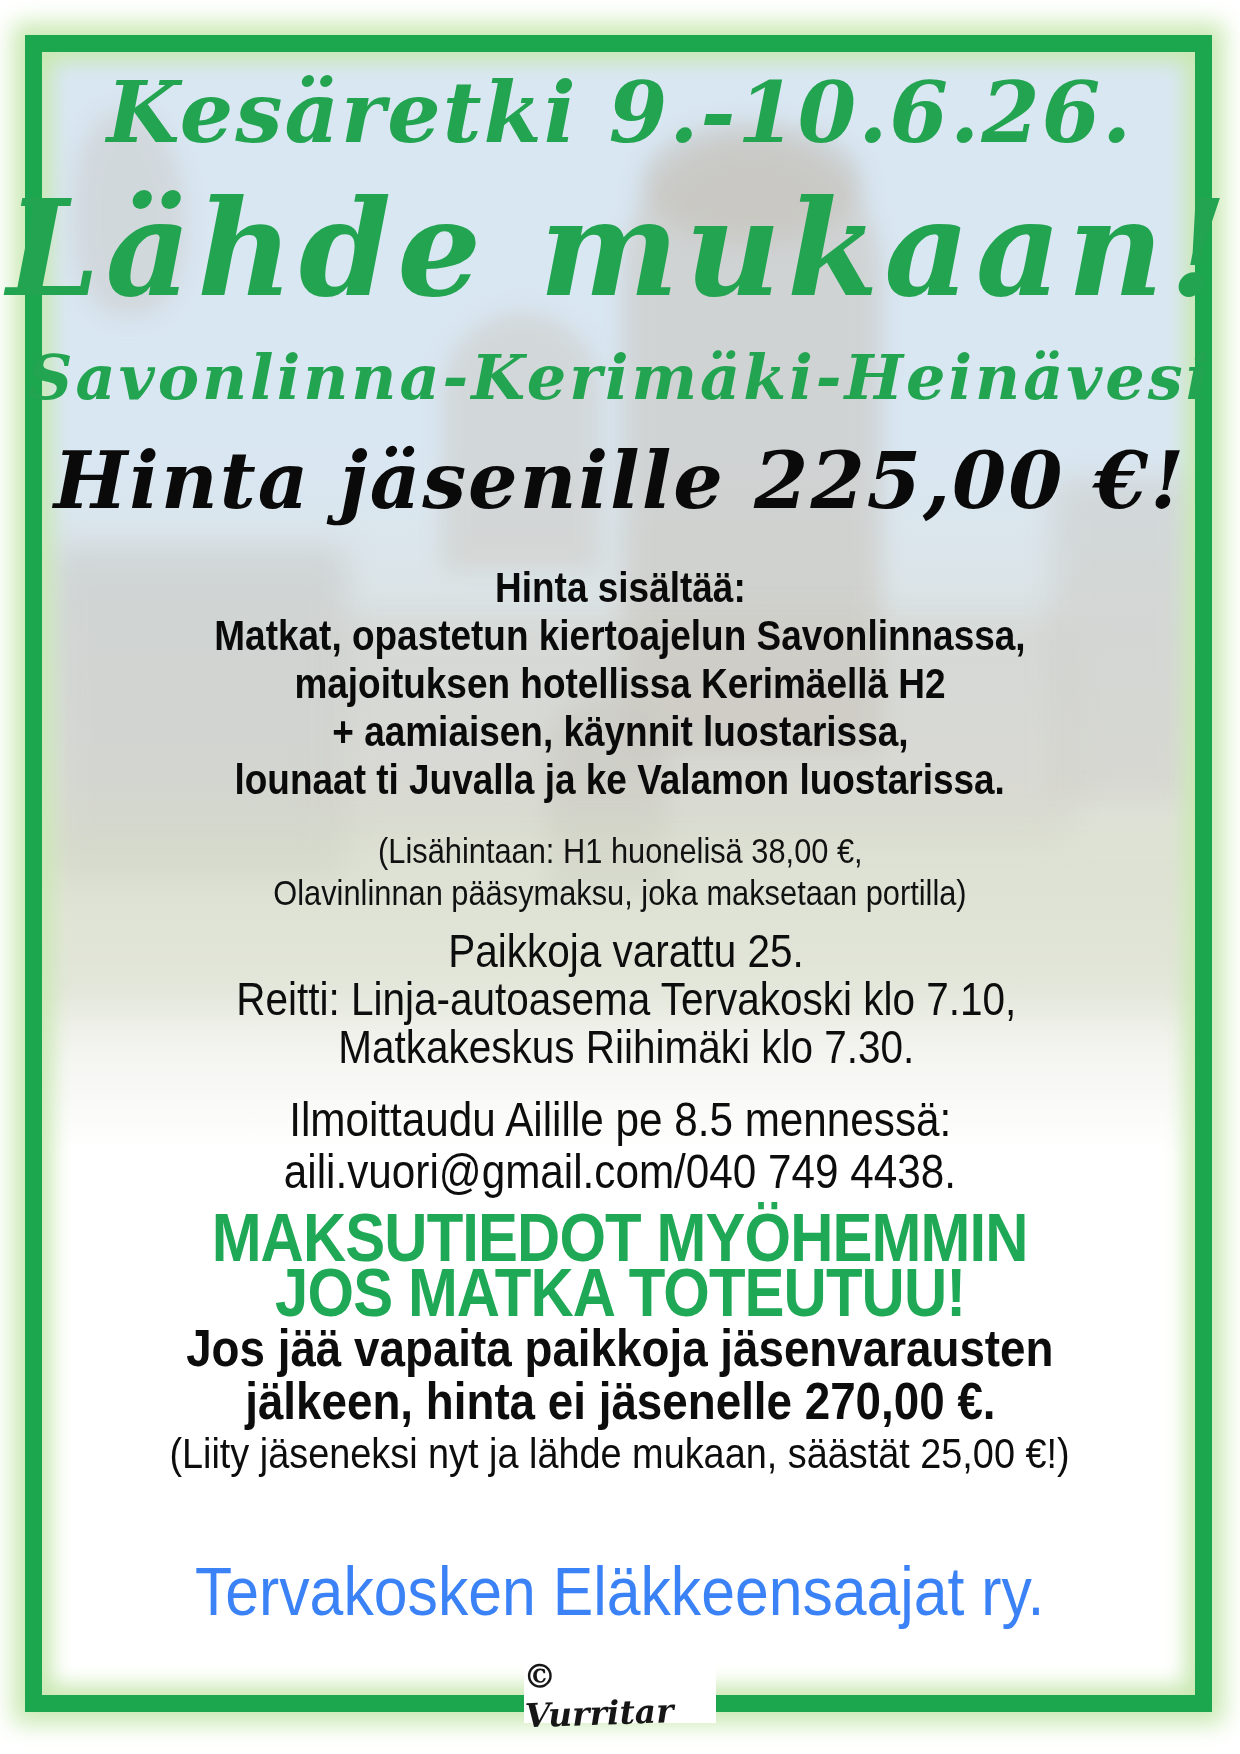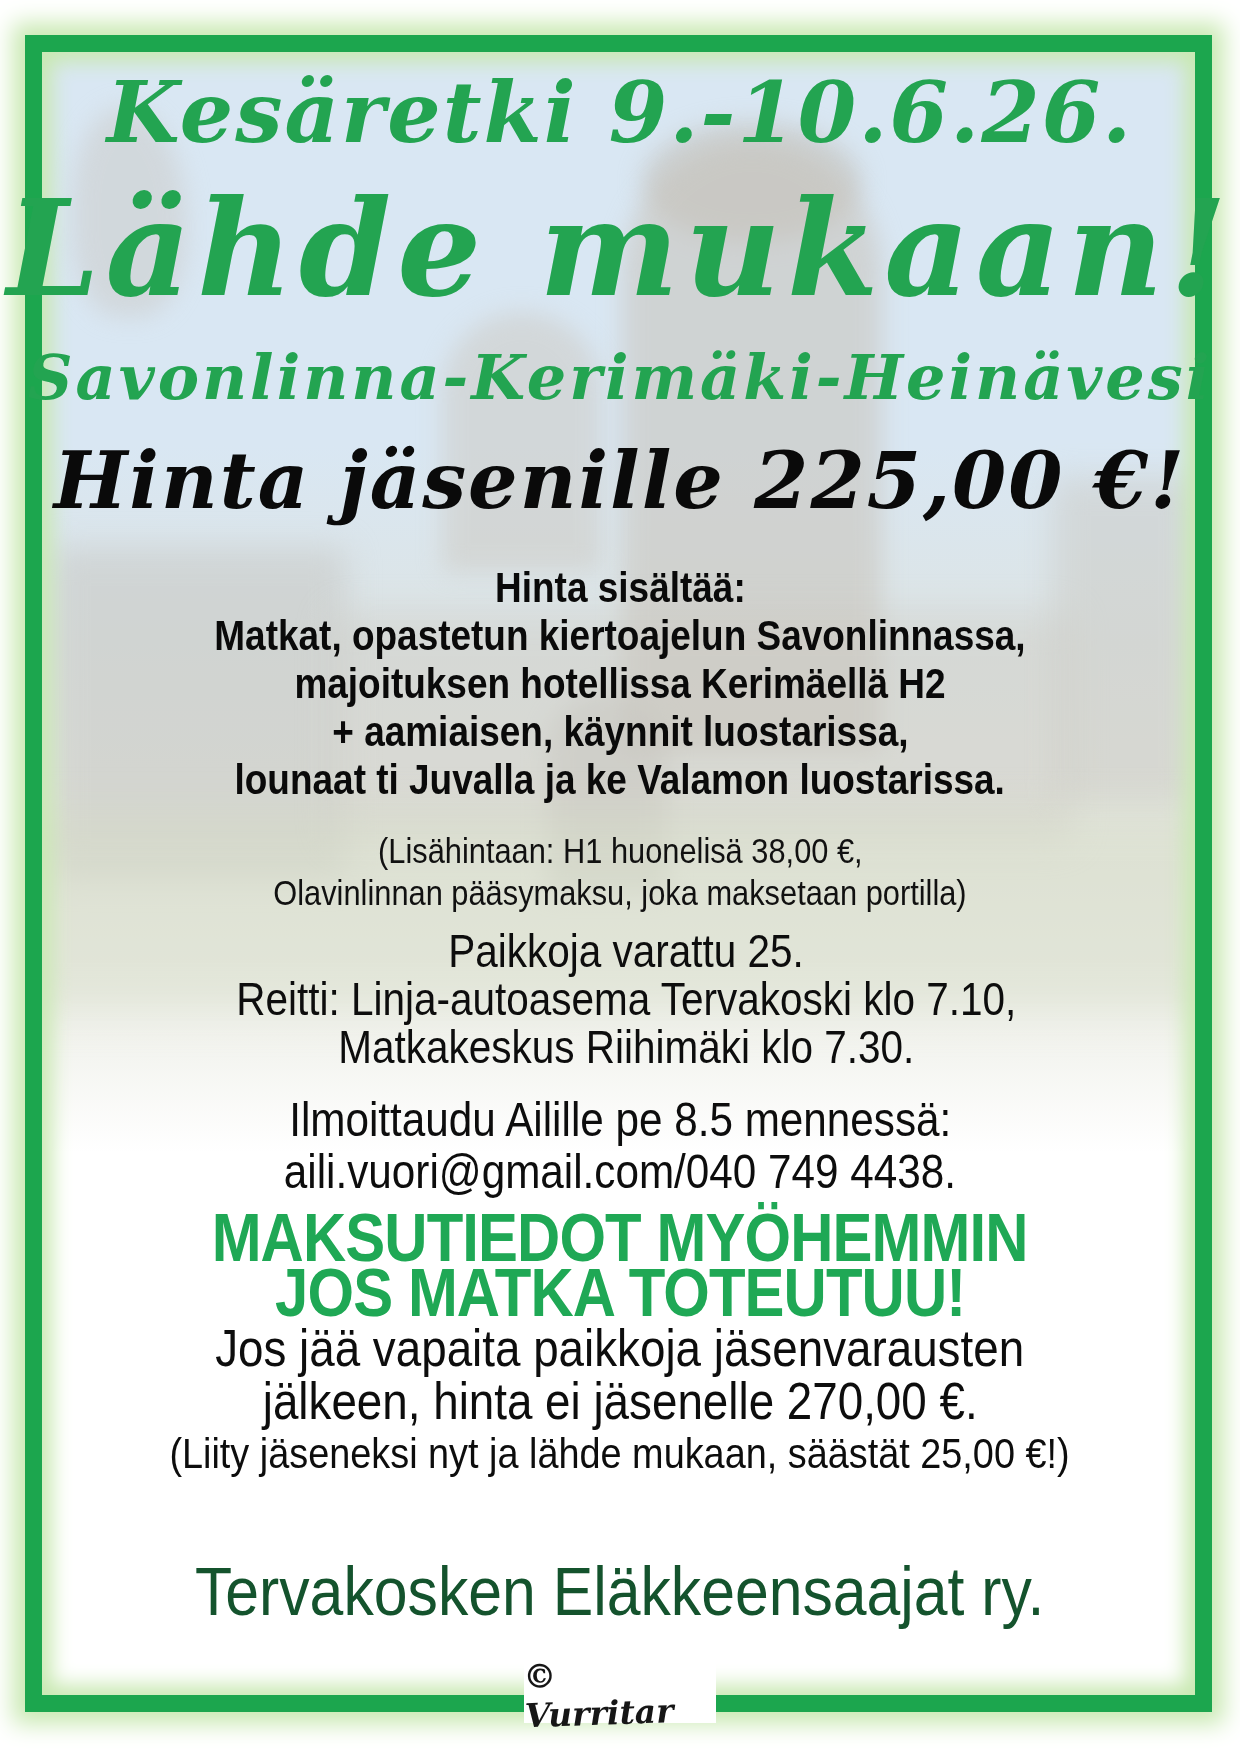--- a/index.html
+++ b/index.html
@@ -55,24 +55,24 @@
   }
   .t1{top:66px;font-size:84px;line-height:1.12;letter-spacing:2px;text-align:center;}
   .t2{top:176px;font-size:132px;line-height:1.1;letter-spacing:6px;}
   .t3{top:344px;font-size:62px;line-height:1.1;letter-spacing:3px;}
   .t4{top:438px;font-size:78px;line-height:1.1;letter-spacing:2px;color:var(--ink);}
   .includes{top:564px;font-size:42px;line-height:48px;font-weight:700;color:var(--ink);}
   .surcharge{top:830px;font-size:35px;line-height:42px;font-weight:400;color:#111;}
   .route{top:927px;font-size:46px;line-height:48px;font-weight:400;color:#0d0d0d;padding-left:12px;}
   .signup{top:1094px;font-size:48px;line-height:52px;font-weight:400;color:#0d0d0d;}
   .payment{top:1210px;font-size:68px;line-height:55px;font-weight:700;color:var(--notice-green);letter-spacing:-1px;}
-  .open1{top:1322px;font-size:52px;line-height:53px;font-weight:400;color:#0d0d0d;}
+  .open1{top:1322px;font-size:52px;line-height:53px;font-weight:700;color:#0d0d0d;}
   .open-note{top:1430px;font-size:43px;line-height:46px;font-weight:400;color:#0d0d0d;}
   .welcome{top:1492px;font-size:57px;line-height:60px;font-weight:700;color:var(--ink);letter-spacing:-1px;}
-  .org{top:1556px;font-size:69px;line-height:72px;font-weight:400;color:#14532d;}
+  .org{top:1556px;font-size:69px;line-height:72px;font-weight:400;color:#3b82f6;}
   
   .signature-box{
     position:absolute;left:524px;top:1663px;width:192px;height:60px;
     background:#ffffff;z-index:4;
     display:flex;align-items:center;justify-content:center;
   }
   .signature-text{
     font-family:"DejaVu Serif",serif;font-style:italic;font-weight:600;
     font-size:33px;color:#161616;transform:rotate(-2deg);
   }

